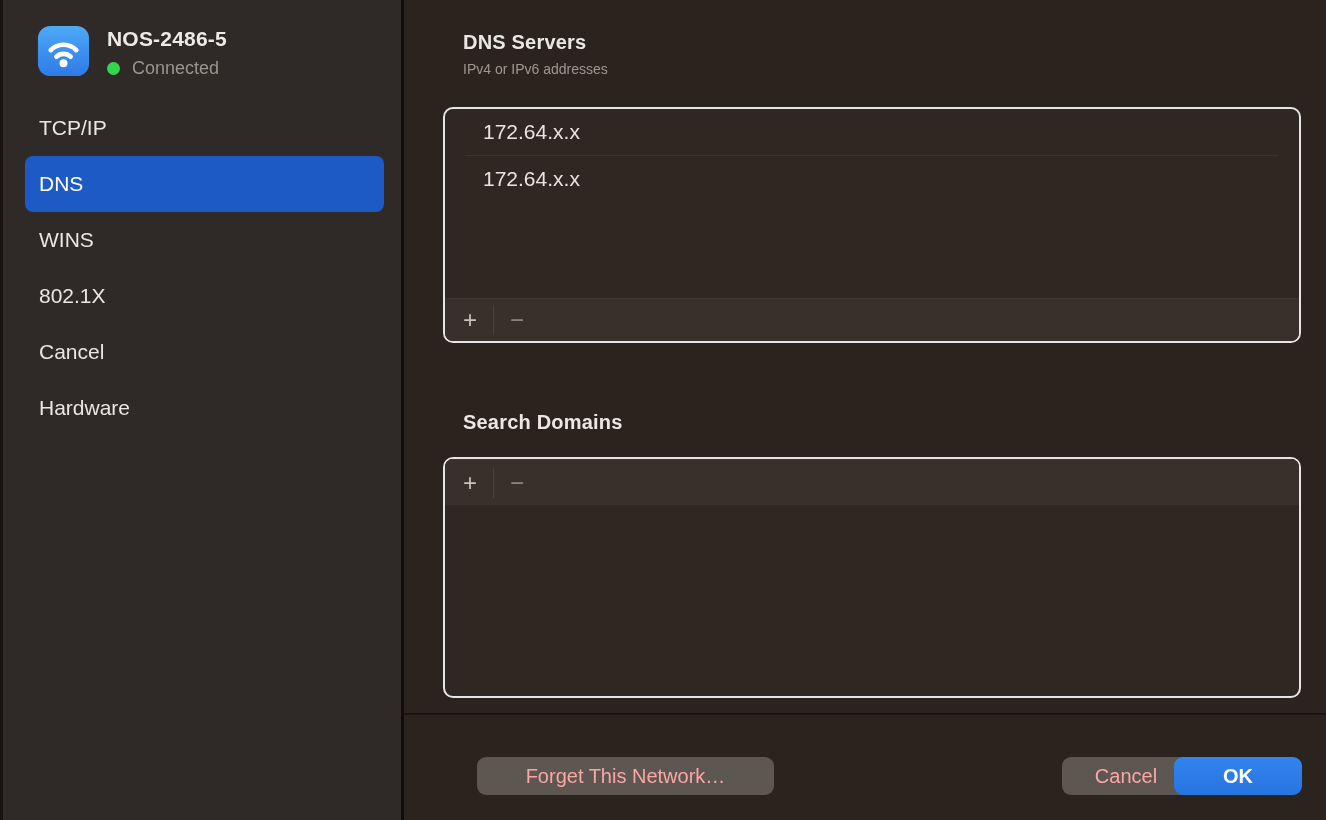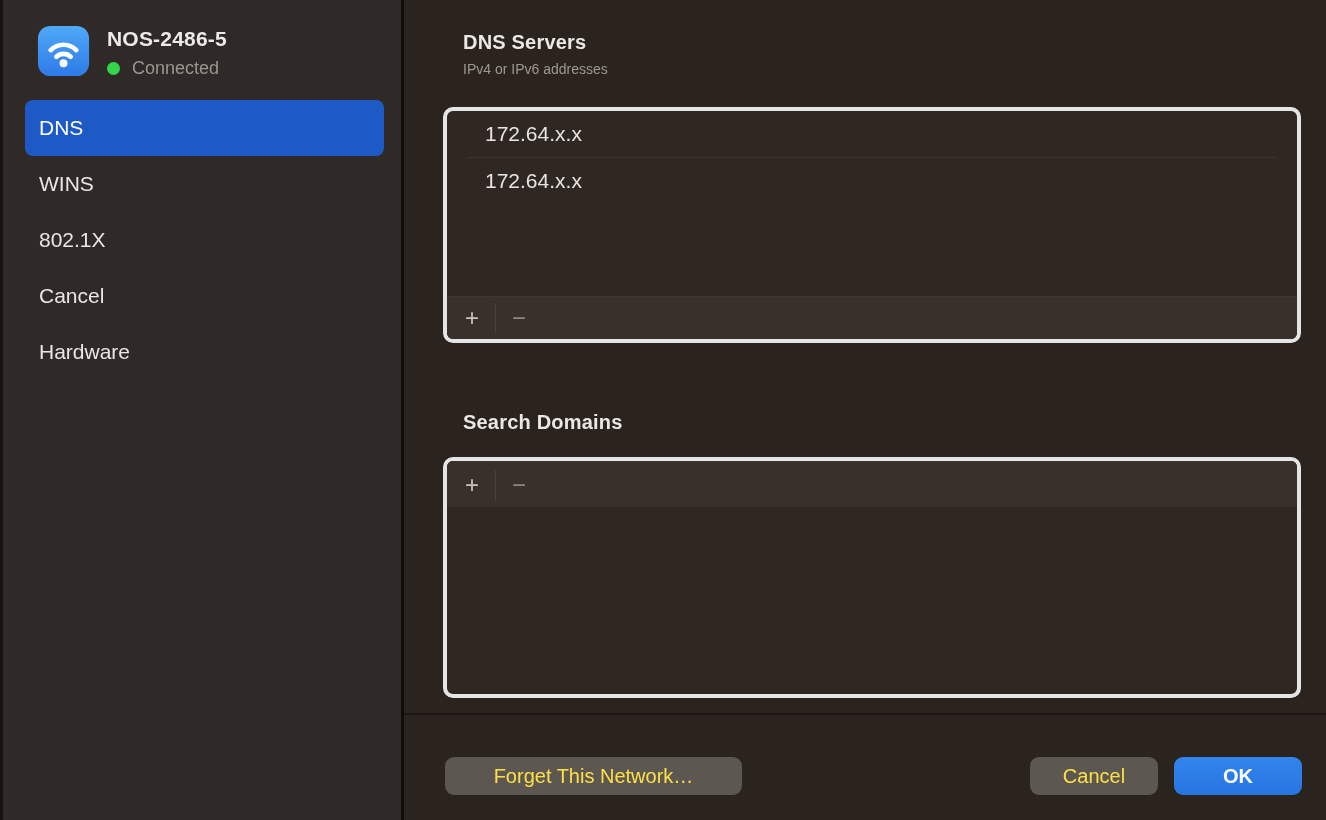--- a/index.html
+++ b/index.html
@@ -42,21 +42,21 @@
   .nav-item.selected { background: #1d5ac6; color: #ffffff; }
 
   
   .main { position: absolute; left: 404px; top: 0; width: 922px; height: 820px; }
 
   .sec-title { position: absolute; left: 59px; font-size: 20px; font-weight: bold; color: #eae8e5; letter-spacing: .2px; }
   .sec-sub   { position: absolute; left: 59px; font-size: 14px; color: #9d9792; }
 
   .list-box {
     position: absolute; left: 39px; width: 858px;
-    background: #2e2722; border: 4px solid #e5e5e5; border-radius: 10px;
+    background: #2e2722; border: 2px solid #e5e5e5; border-radius: 10px;
     display: flex; flex-direction: column; overflow: hidden;
   }
   .list-rows { flex: 1 1 auto; }
   .list-row {
     height: 46px; display: flex; align-items: center;
     padding-left: 38px; font-size: 21px; color: #e8e4e1;
   }
   .list-row.placeholder { color: #a39d97; padding-left: 20px; }
   .row-divider { height: 1px; background: #3b332d; margin: 0 21px 0 20px; }
   .box-footer {
@@ -78,21 +78,21 @@
     position: absolute; left: 0; top: 713px; width: 922px; height: 2px;
     background: rgba(0,0,0,0.35);
   }
 
   .btn {
     position: absolute; top: 757px; height: 38px;
     border: none; border-radius: 9px;
     font-family: "Liberation Sans", "DejaVu Sans", sans-serif;
     font-size: 20px; cursor: default;
   }
-  .btn.gray { background: #5d5751; color: #fde047; }
+  .btn.gray { background: #5d5751; color: #fca5a5; margin-left: 32px; }
   .btn-forget { left: 41px; width: 297px; }
   .btn-cancel { left: 626px; width: 128px; }
   .btn-ok {
     left: 770px; width: 128px;
     background: linear-gradient(180deg, #3384ee 0%, #2775e0 100%);
     color: #ffffff; font-weight: bold;
   }
 </style>
 </head>
 <body>
@@ -116,20 +116,21 @@
       <div class="net-meta">
         <div class="net-name">NOS-2486-5</div>
         <div class="net-status">
           <span class="status-dot"></span>
           <span class="status-text">Connected</span>
         </div>
       </div>
     </div>
 
     <div class="nav">
+      <div class="nav-item">TCP/IP</div>
       <div class="nav-item selected">DNS</div>
       <div class="nav-item">WINS</div>
       <div class="nav-item">802.1X</div>
       <div class="nav-item">Cancel</div>
       <div class="nav-item">Hardware</div>
     </div>
   </div>
   <div class="side-divider"></div>
 
   <div class="main">

